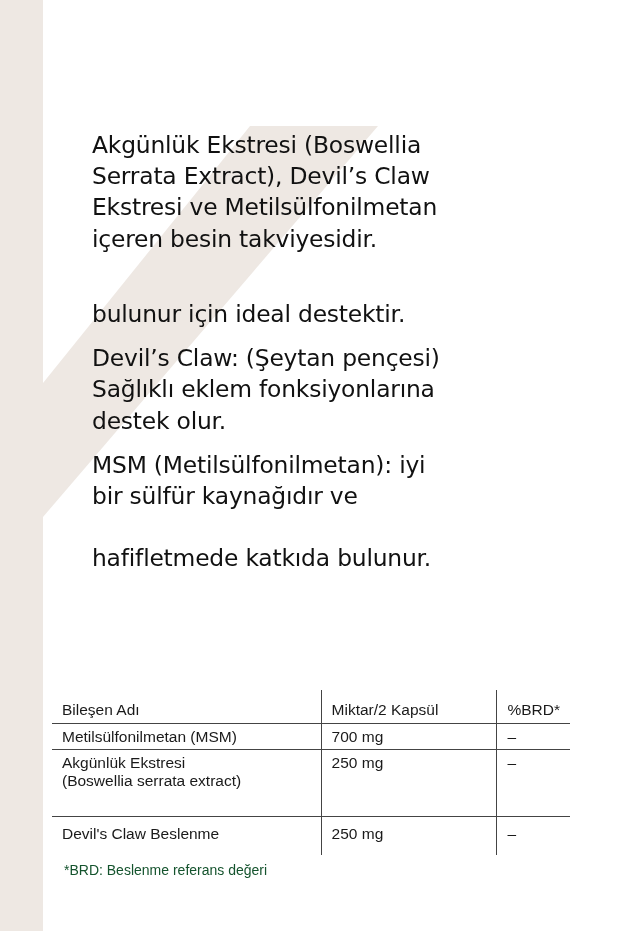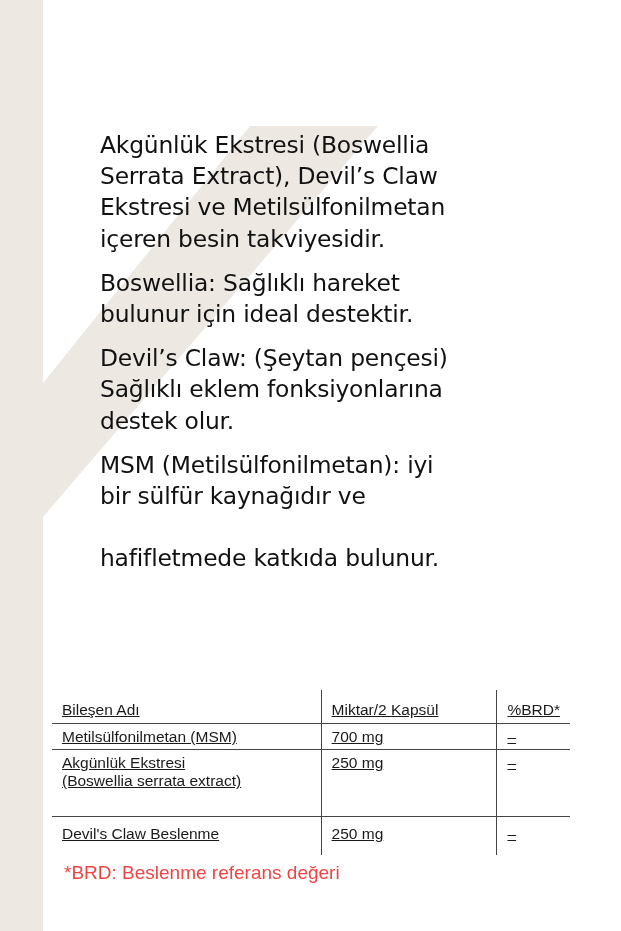--- a/index.html
+++ b/index.html
@@ -5,21 +5,21 @@
     html, body { margin: 0; padding: 0; }
     body {
       width: 621px; height: 931px; position: relative; overflow: hidden;
       background: #ffffff;
       font-family: "DejaVu Sans", sans-serif;
       color: #111111;
     }
     .deco { position: absolute; left: 0; top: 0; width: 621px; height: 931px; z-index: 0; }
     .content { position: absolute; left: 0; top: 0; width: 621px; height: 931px; z-index: 1; }
 
-    .paras { position: absolute; left: 100px; top: 130px; width: 500px; }
+    .paras { position: absolute; left: 92px; top: 130px; width: 500px; }
     .para {
       margin: 0 0 13px 0;
       font-size: 23.4px;
       line-height: 31.2px;
       letter-spacing: -0.2px;
       color: #111111;
     }
 
     .table-wrap { position: absolute; left: 52px; top: 690px; width: 518px; }
     table {
@@ -28,53 +28,53 @@
       font-size: 15.5px;
       color: #1a1a1a;
       width: 518px;
     }
     td, th {
       text-align: left; vertical-align: top; font-weight: normal;
       padding: 4px 10px 3px 10px;
       line-height: 18px;
     }
     th { padding-top: 11px; padding-bottom: 4px; }
-    tr { border-bottom: 1.5px solid #444; text-decoration: underline; }
+    tr { border-bottom: 1.5px solid #444; }
     tr.last { border-bottom: none; }
     td:first-child, th:first-child { padding-left: 10px; width: 250px; }
     td.col2, th.col2 { border-left: 1.5px solid #444; width: 156px; }
     td.col3, th.col3 { border-left: 1.5px solid #444; }
     tr.tall td { padding-bottom: 26px; }
     tr.last td { padding-top: 8px; padding-bottom: 12px; }
 
     .footnote {
       position: absolute; left: 64px; top: 862px;
       font-family: "Liberation Sans", sans-serif;
-      font-size: 19px; color: #ef4444;
+      font-size: 14px; color: #14532d;
     }
   </style>
 </head>
 <body>
 
 <svg class="deco" viewBox="0 0 621 931" width="621" height="931">
   <rect x="0" y="0" width="43" height="931" fill="#eee8e3"></rect>
   <polygon points="250,126 378,126 43,517 43,383" fill="#eee8e3"></polygon>
 </svg>
 
 <div class="content">
 
   <div class="paras">
     <p class="para">
       <span>Akgünlük Ekstresi (Boswellia</span><br>
       <span>Serrata Extract), Devil’s Claw</span><br>
       <span>Ekstresi ve Metilsülfonilmetan</span><br>
       <span>içeren besin takviyesidir.</span>
     </p>
     <p class="para">
-      <span>Boswellia: Sağlıklı hareket</span><br>
+      <br>
       <span>bulunur için ideal destektir.</span>
     </p>
     <p class="para">
       <span>Devil’s Claw: (Şeytan pençesi)</span><br>
       <span>Sağlıklı eklem fonksiyonlarına</span><br>
       <span>destek olur.</span>
     </p>
     <p class="para">
       <span>MSM (Metilsülfonilmetan): iyi</span><br>
       <span>bir sülfür kaynağıdır ve</span><br>

